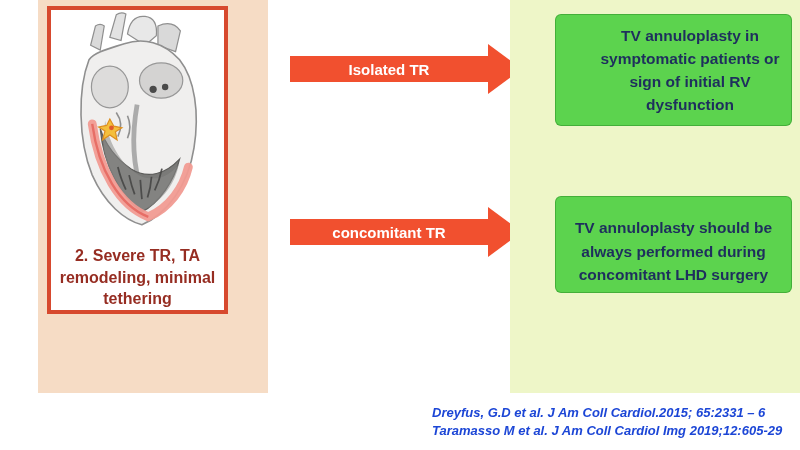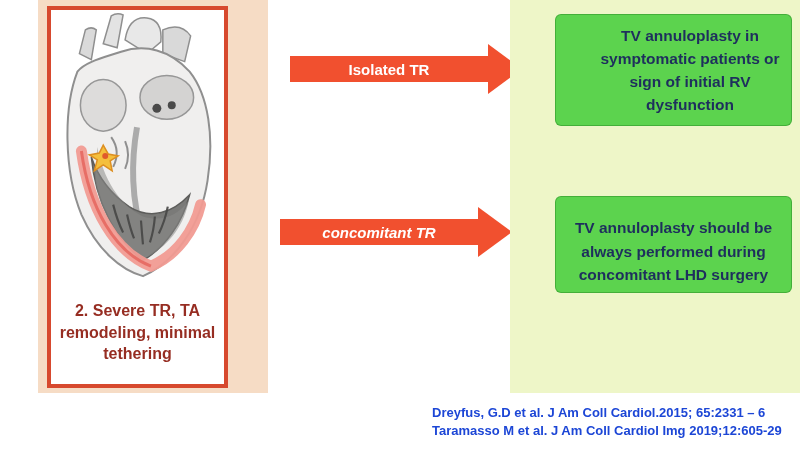--- a/index.html
+++ b/index.html
@@ -4,31 +4,31 @@
 <style>
   * { margin:0; padding:0; box-sizing:border-box; }
   html,body { background:#ffffff; }
   body { font-family:"Liberation Sans", sans-serif; }
 
   .slide { position:relative; width:800px; height:450px; background:#fff; overflow:hidden; }
 
   
   .left-panel { position:absolute; left:38px; top:0; width:230px; height:393px;
                 background:var(--left-panel-bg,#f6dcc5); }
-  .image-frame { position:absolute; left:9px; top:6px; width:181px; height:382px;
+  .image-frame { position:absolute; left:9px; top:6px; width:181px; height:308px;
                  background:#ffffff; border:4px solid var(--frame-border,#d7492e);
                  display:flex; flex-direction:column; align-items:center; }
   .heart-svg { width:100%; height:284px; display:block; }
   .caption { width:156px; color:var(--caption-color,#962d22); font-size:16px; font-weight:700;
              text-align:center; line-height:1.35; margin-top:6px; }
 
   
   .arrow { position:absolute; width:232px; height:50px; }
   .arrow-top { left:290px; top:44px; }
-  .arrow-bottom { left:280px; top:207px;font-style:italic; }
+  .arrow-bottom { left:290px; top:207px; }
   .arrow-shaft { position:absolute; left:0; top:12px; width:198px; height:26px;
                  background:var(--arrow-color,#f1502f);
                  display:flex; align-items:center; justify-content:center; }
   .arrow-head { position:absolute; left:198px; top:0; width:0; height:0;
                 border-top:25px solid transparent; border-bottom:25px solid transparent;
                 border-left:34px solid var(--arrow-color,#f1502f); }
   .arrow-label { color:#ffffff; font-weight:700; font-size:15px; white-space:nowrap; }
 
   
   .right-panel { position:absolute; left:510px; top:0; width:290px; height:393px;
@@ -38,21 +38,21 @@
                  border:1px solid rgba(20,110,20,0.35); border-radius:6px;
                  color:var(--outcome-text,#1e2f5d); font-weight:700; font-size:15.5px;
                  text-align:center; display:flex; align-items:center; justify-content:center;
                  line-height:1.5; padding:6px 10px; }
   .outcome-top { top:14px; height:112px;padding-left:43px; }
   .outcome-bottom { top:196px; height:97px;align-items:flex-end; }
 
   
   .citations { position:absolute; left:432px; top:404px; width:366px;
                color:var(--citation-color,#1c46d6); font-size:13px; font-weight:700;
-               line-height:1.35; }
+               font-style:italic; line-height:1.35; }
 </style>
 </head>
 <body>
 
 <div class="slide">
 
   <div class="left-panel">
     <div class="image-frame">
       <svg class="heart-svg" viewBox="0 0 173 286" xmlns="http://www.w3.org/2000/svg" aria-hidden="true">
 

